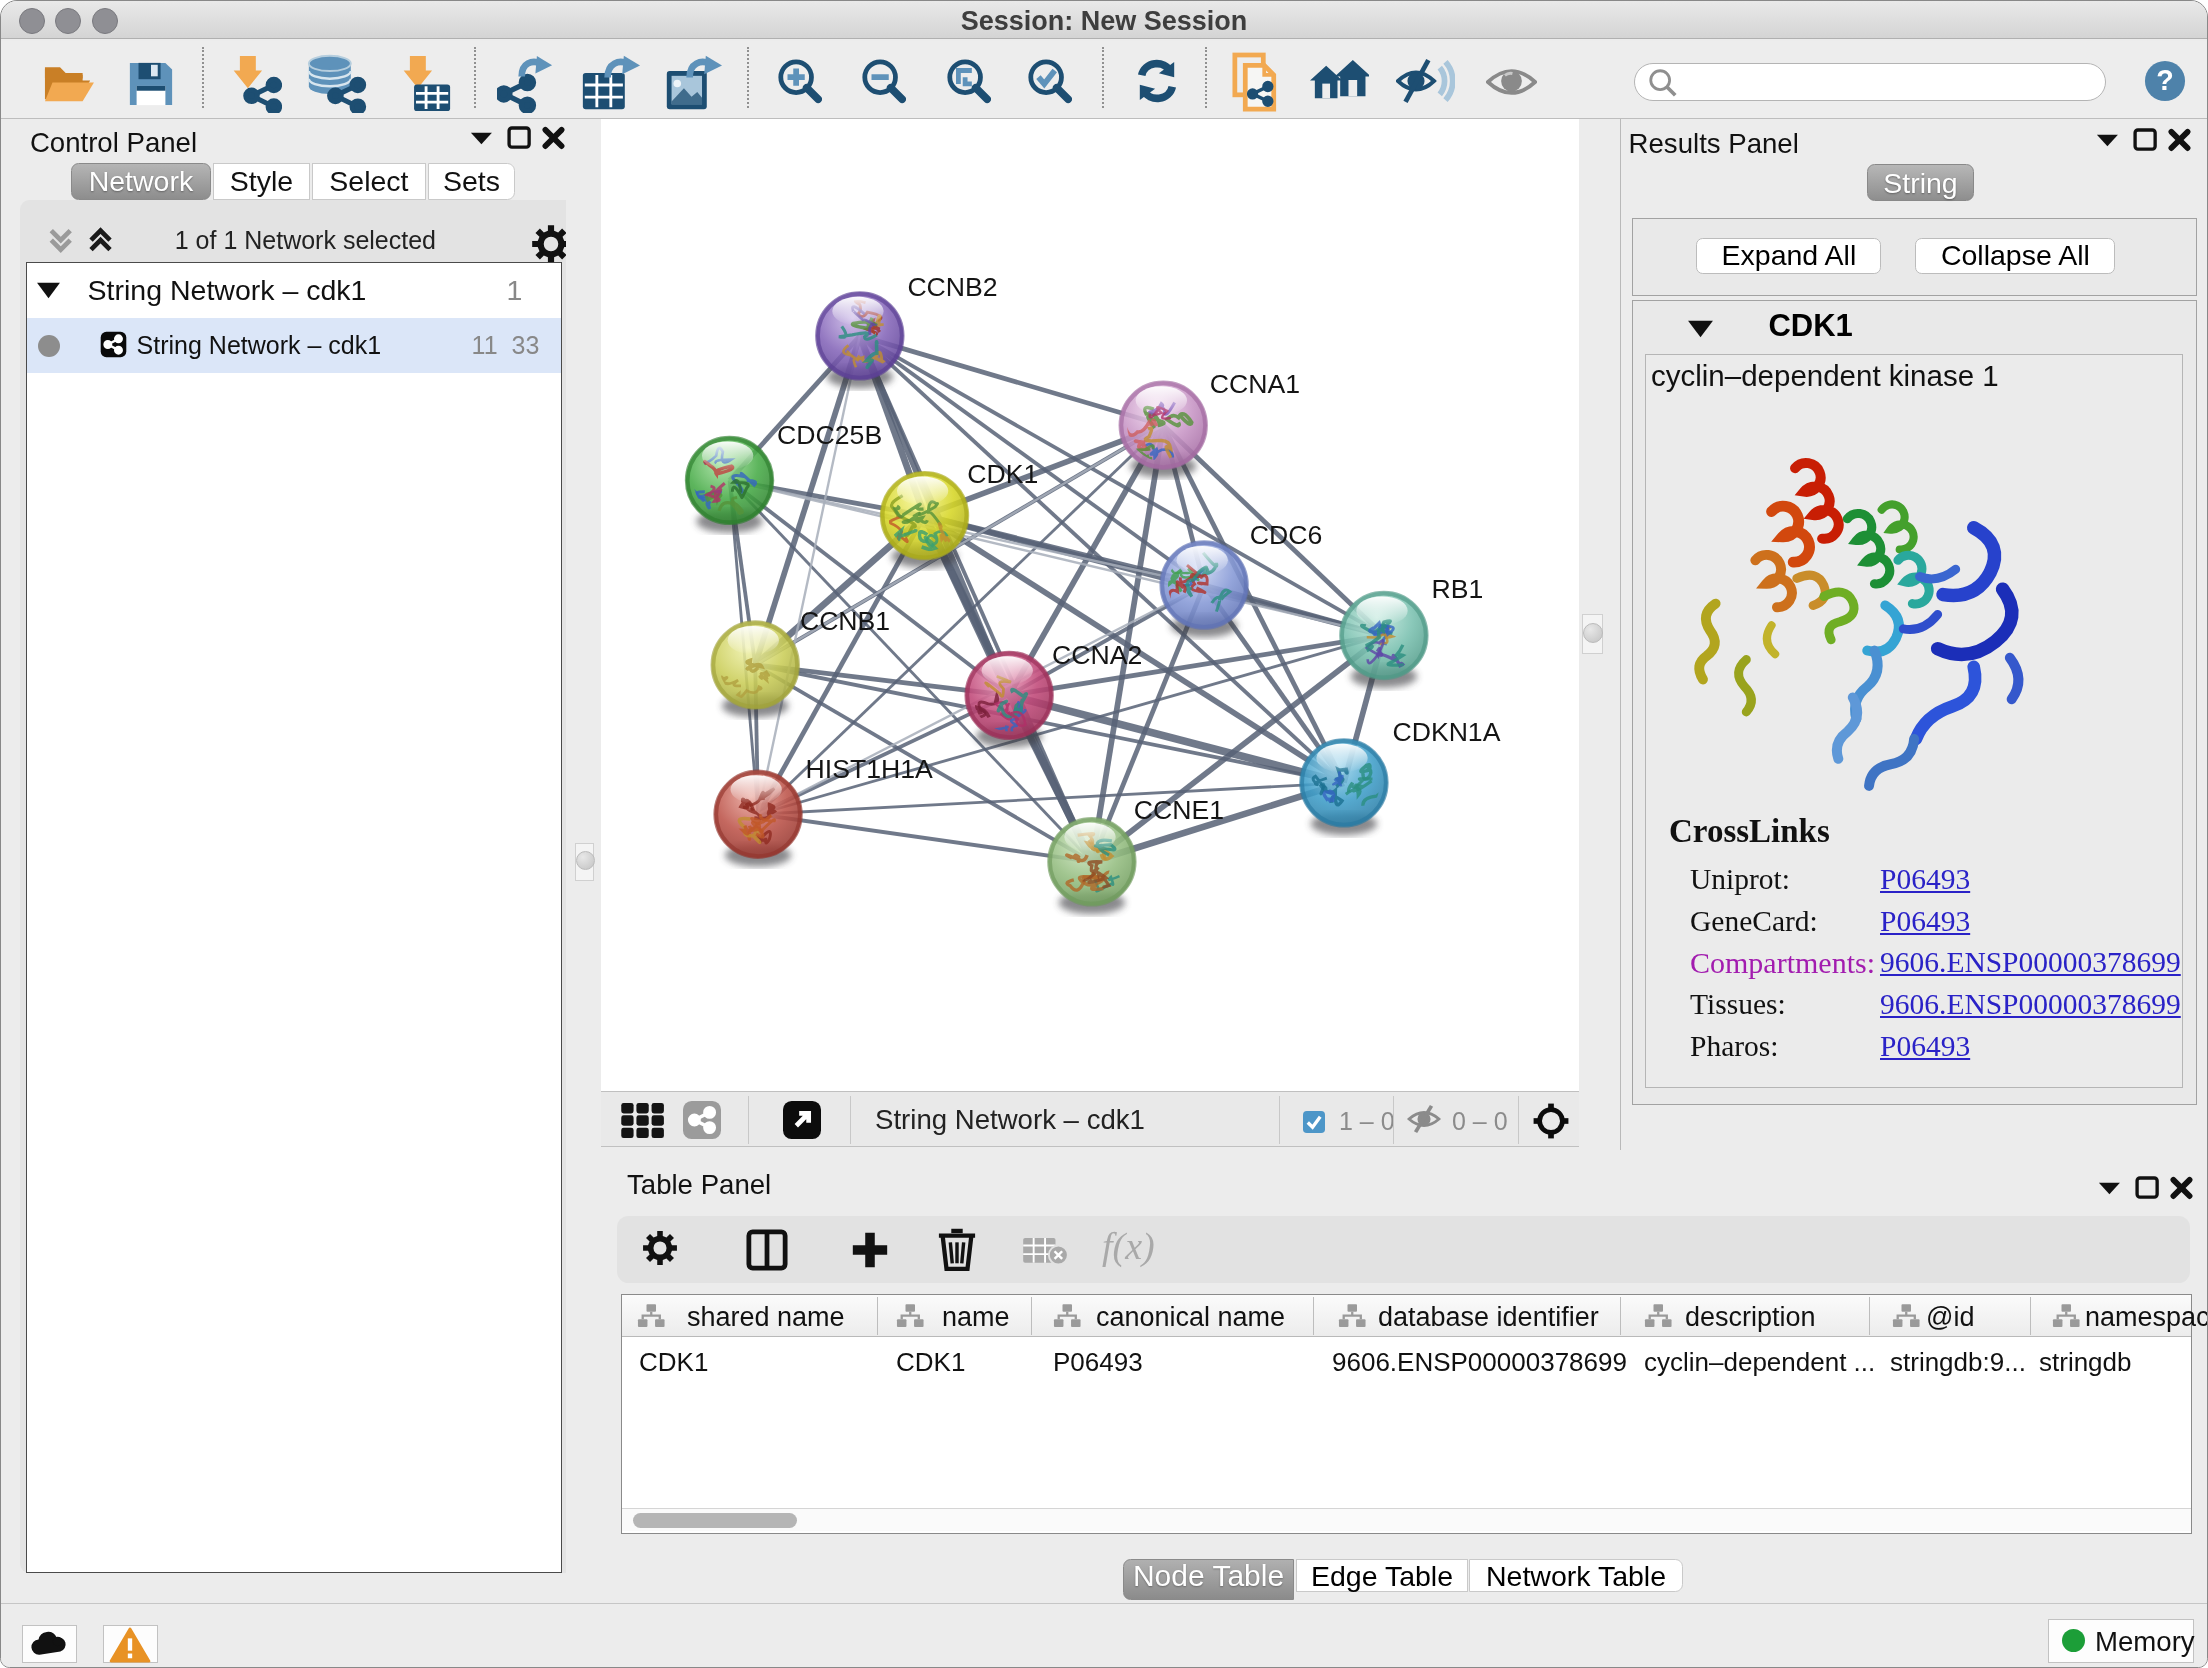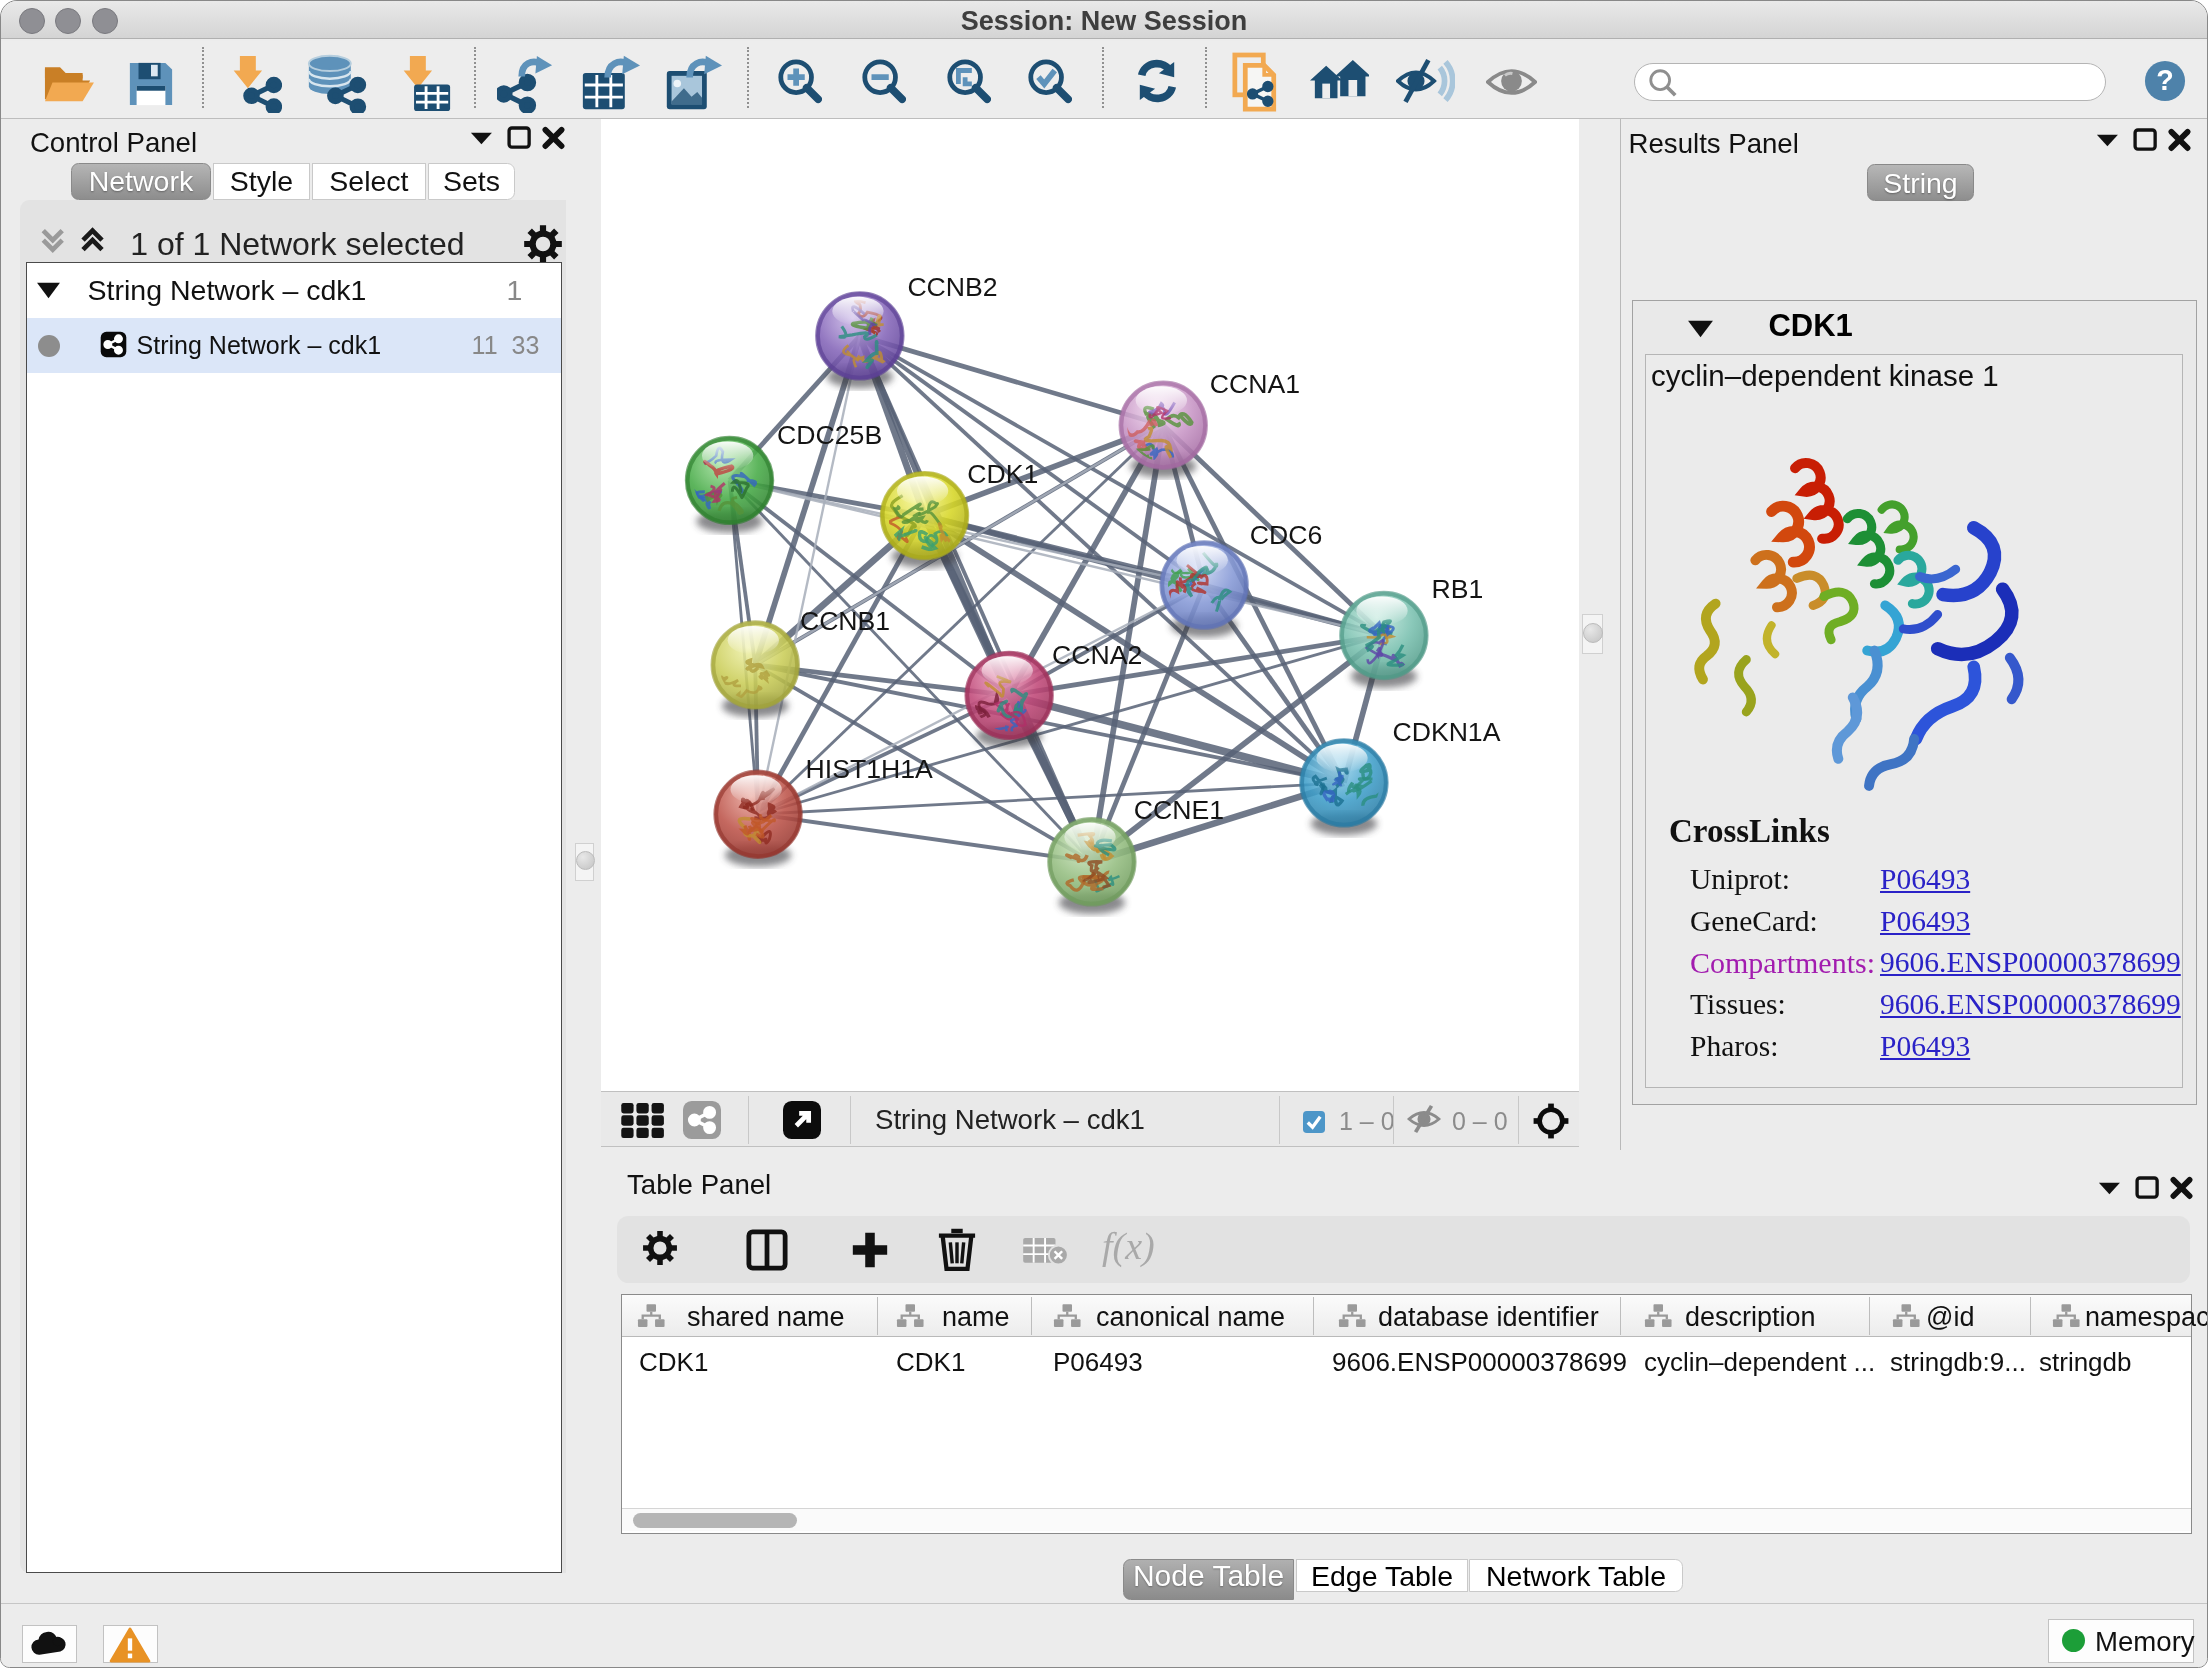--- a/index.html
+++ b/index.html
@@ -24,21 +24,21 @@
 .ptitle { font-size:27.6px; color:#111; }
 .pbtns { position:absolute; }
 
 #cpanel { position:absolute; left:1.9px; top:118px; width:563px; height:1484px; background:#ececec; }
 .tab { position:absolute; top:44px; height:37px; font-size:28.5px; text-align:center; color:#111;
   background:#fff; border:1px solid #c9c9c9; line-height:35px; }
 .tabsel { background:linear-gradient(#b5b5b5,#8d8d8d); color:#fff; border:1px solid #8a8a8a;
   border-radius:7.6px; text-shadow:0 1px 1.9px rgba(0,0,0,0.35); }
 #subpanel { position:absolute; left:17px; top:81px; width:555px; height:1373px; background:#e3e3e3;
   border-radius:9.5px; }
-#netbar { position:absolute; left:0; top:0; width:100%; height:62px; font-size:32px; color:#222; }
+#netbar { position:absolute; left:8px; top:0; width:100%; height:62px; font-size:25px; color:#222; }
 #listbox { position:absolute; left:5.7px; top:62px; width:536px; height:1311px; background:#fff;
   border:1.9px solid #4a4a4a; }
 .lrow { position:absolute; left:0; width:100%; height:53px; font-size:28.5px; color:#111; }
 
 #netview { position:absolute; left:600px; top:118px; width:978px; height:972px; background:#fff; }
 #ntoolbar { position:absolute; left:600px; top:1090px; width:978px; height:56px; background:#e9e9e9;
   border-top:1px solid #c0c0c0; border-bottom:1px solid #c0c0c0; }
 .nsep { position:absolute; top:3.8px; height:48px; width:0; border-left:1.9px solid #c8c8c8; }
 
 .vsplit { position:absolute; background:#ececec; }
@@ -697,20 +697,26 @@
 <div id="rpanel">
   <div class="ptitle abs" style="left:7.6px;top:8.6px">Results Panel</div>
   <svg class="pbtns" style="left:474px;top:7.6px" width="105" height="25" viewBox="0 0 110 26">
         <path d="M2 8 L24 8 L13 20 Z" fill="#111"></path>
         <rect x="42" y="3" width="21" height="20" rx="3" fill="none" stroke="#111" stroke-width="3.5"></rect>
         <path d="M80 5 L97 22 M97 5 L80 22" stroke="#111" stroke-width="6" stroke-linecap="round"></path>
       </svg>
   <div class="abs" style="left:246px;top:45px;width:107px;height:37px;border-radius:7.6px;
     background:linear-gradient(#b7b7b7,#8e8e8e);border:1px solid #898989;color:#fff;font-size:28.5px;
     text-align:center;line-height:36px;text-shadow:0 1px 1.9px rgba(0,0,0,0.35)">String</div>
+  <div class="abs" style="left:11.4px;top:99px;width:565px;height:78px;background:#e9e9e9;border:1.9px solid #a2a2a2">
+    <div class="abs" style="left:63px;top:19px;width:185px;height:36px;background:#fff;border:1.9px solid #bcbcbc;
+      border-radius:6.7px;font-size:28.5px;text-align:center;line-height:33px">Expand All</div>
+    <div class="abs" style="left:282px;top:19px;width:200px;height:36px;background:#fff;border:1.9px solid #bcbcbc;
+      border-radius:6.7px;font-size:28.5px;text-align:center;line-height:33px">Collapse All</div>
+  </div>
   <div class="abs" style="left:11.4px;top:181px;width:565px;height:805px;background:#e9e9e9;border:1.9px solid #a2a2a2">
     <svg class="abs" style="left:54px;top:16px" width="27" height="23" viewBox="0 0 28 24">
           <path d="M1 4 L27 4 L14 21 Z" fill="#111"></path>
         </svg>
     <div class="abs" style="left:135px;top:6.7px;font-size:31px;font-weight:bold">CDK1</div>
     <div class="abs" style="left:11.4px;top:53px;width:538px;height:734px;background:#ebebeb;border:1px solid #b5b5b5"></div>
   </div>
   <div class="abs" style="left:30px;top:240px;font-size:29.5px;color:#111">cyclin–dependent kinase 1</div>
   <svg class="abs" style="left:49px;top:333px" width="380" height="361" viewBox="0 0 380 400">
         <path d="M 118 18 a 16 16 0 1 1 10 26 a 16 16 0 1 1 10 26 a 16 16 0 1 1 10 26 " fill="none" stroke="#c81e04" stroke-width="11" stroke-linecap="round"></path>

